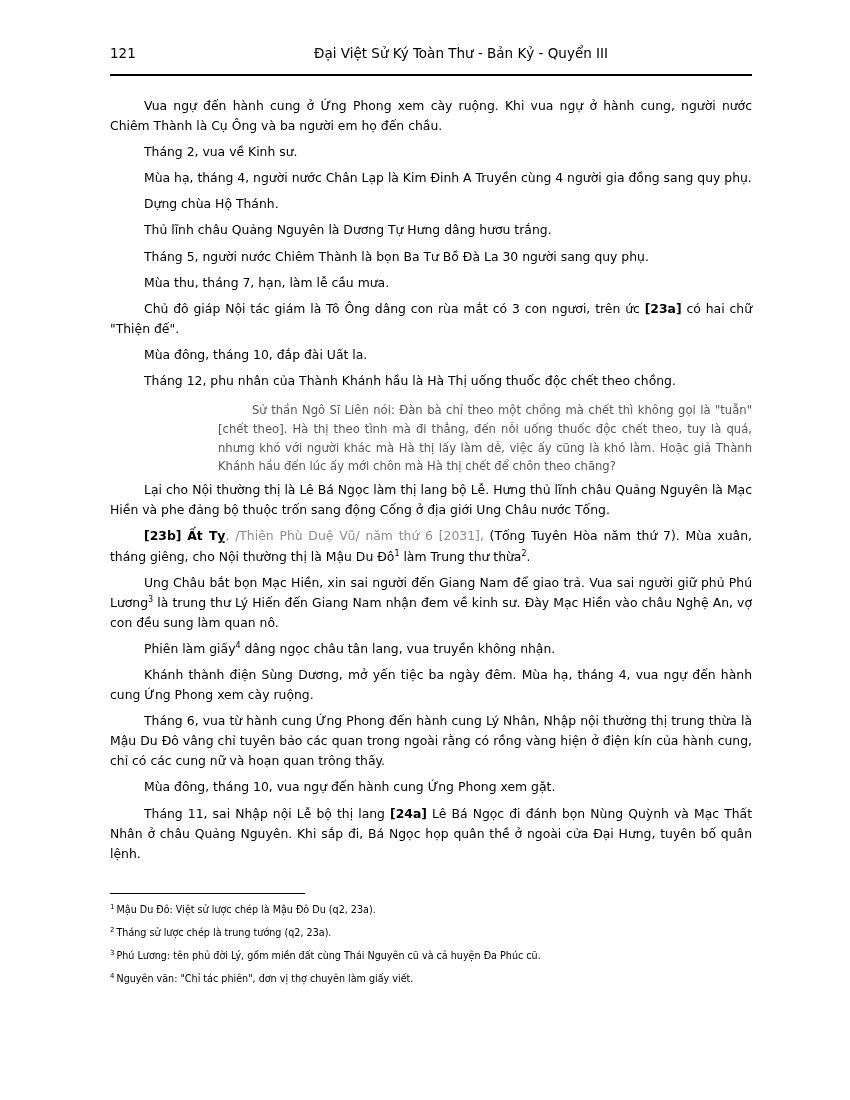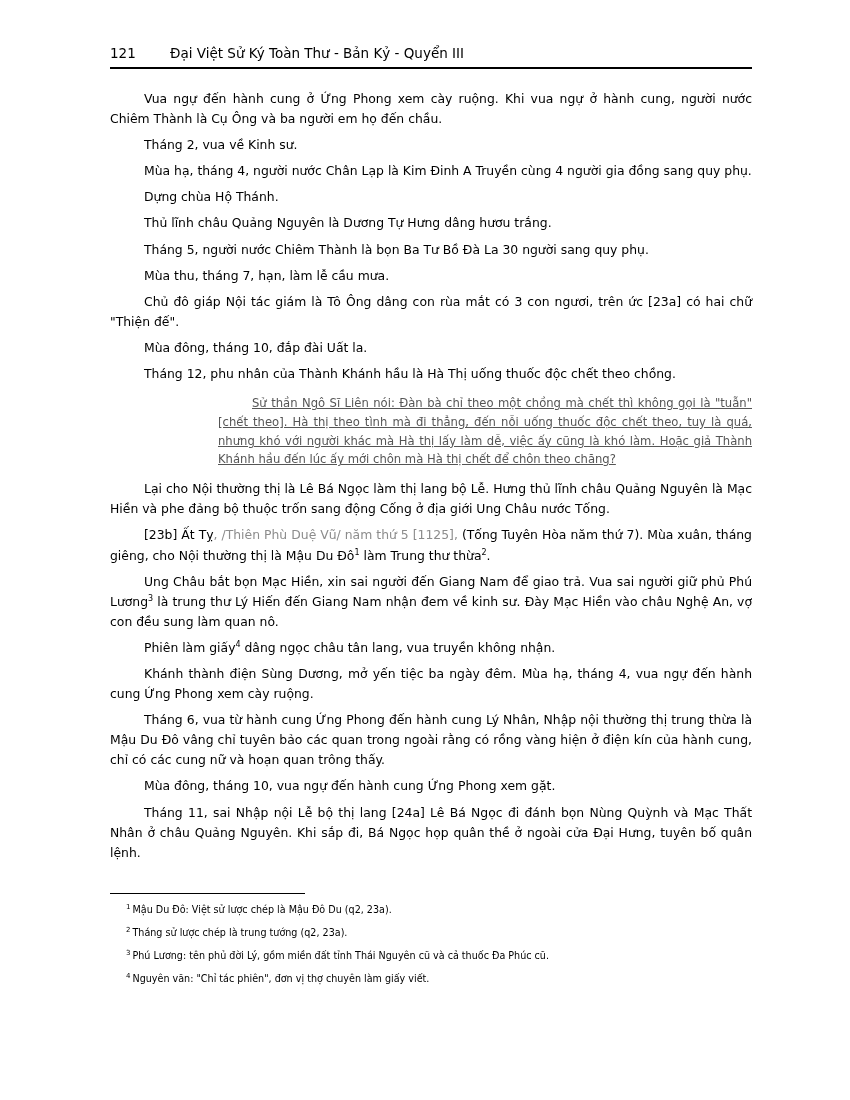--- a/index.html
+++ b/index.html
@@ -17,60 +17,59 @@
     position: relative;
     width: 850px;
     height: 1100px;
     box-sizing: border-box;
     padding: 45px 98px 0 110px;
   }
   .header {
     display: flex;
     align-items: baseline;
     font-size: 13.5px;
-    padding-bottom: 6px;
+    padding-bottom: 13px;
   }
   .header-page-number {
     width: 120px;
     font-size: 13.5px;
   }
   .header-title {
     flex: 1;
-    text-align: left;
+    text-align: center;
     font-size: 13.5px;
     margin-left: -60px;
   }
   .header-rule {
     border-bottom: 2px solid #000;
     margin-bottom: 20px;
   }
   .body-text p {
     margin: 0 0 6px 0;
     font-size: 12.4px;
     line-height: 1.62;
     text-align: justify;
     text-indent: 34px;
   }
   .quote {
-    margin: 10px 0 10px 108px;
+    margin: 10px 0 4px 108px;
     font-size: 11.6px;
     line-height: 1.62;
     text-align: justify;
     color: #555555;
-    text-decoration: underline;
   }
   .quote p {
     margin: 0;
     text-indent: 34px;
     font-size: 11.6px;
     color: #555555;
     text-align: justify;
   }
   b, .bold {
-    font-weight: normal;
+    font-weight: bold;
   }
   .gray {
     color: #8c8c8c;
   }
   sup {
     font-size: 8px;
     vertical-align: super;
     line-height: 0;
   }
   .footnote-area {
@@ -80,21 +79,21 @@
     top: 893px;
   }
   .footnote-rule {
     width: 195px;
     border-top: 1.2px solid #000;
     margin-bottom: 9px;
   }
   .footnote {
     font-size: 9.6px;
     line-height: 1.45;
-    margin: 0 0 9px 16px;
+    margin: 0 0 9px 0;
     text-align: left;
   }
   .footnote sup {
     font-size: 7px;
     margin-right: 2px;
   }
 </style>
 </head>
 <body>
 
@@ -120,35 +119,35 @@
 
     <p>Mùa đông, tháng 10, đắp đài Uất la.</p>
     <p>Tháng 12, phu nhân của Thành Khánh hầu là Hà Thị uống thuốc độc chết theo chồng.</p>
 
     <div class="quote">
       <p>Sử thần Ngô Sĩ Liên nói: Đàn bà chỉ theo một chồng mà chết thì không gọi là "tuẫn" [chết theo]. Hà thị theo tình mà đi thẳng, đến nỗi uống thuốc độc chết theo, tuy là quá, nhưng khó với người khác mà Hà thị lấy làm dễ, việc ấy cũng là khó làm. Hoặc giả Thành Khánh hầu đến lúc ấy mới chôn mà Hà thị chết để chôn theo chăng?</p>
     </div>
 
     <p>Lại cho Nội thường thị là Lê Bá Ngọc làm thị lang bộ Lễ. Hưng thủ lĩnh  châu Quảng Nguyên là Mạc Hiền và phe đảng bộ thuộc trốn sang động Cống ở địa giới Ung Châu nước Tống.</p>
 
-    <p><b>[23b]</b> <b>Ất Tỵ</b><span class="gray">, /Thiên Phù Duệ Vũ/ năm thứ 5 [1125], </span><span>(Tống Tuyên Hòa năm thứ 7). Mùa xuân, tháng giêng, cho Nội thường thị là Mậu Du Đô</span><sup>1</sup><span> làm Trung thư thừa</span><sup>2</sup><span>.</span></p>
+    <p><b>[23b]</b> <b>Ất Tỵ</b><span class="gray">, /Thiên Phù Duệ Vũ/ năm thứ 6 [2031], </span><span>(Tống Tuyên Hòa năm thứ 7). Mùa xuân, tháng giêng, cho Nội thường thị là Mậu Du Đô</span><sup>1</sup><span> làm Trung thư thừa</span><sup>2</sup><span>.</span></p>
 
     <p><span>Ung Châu bắt bọn Mạc Hiền, xin sai người đến Giang Nam để giao trả. Vua sai người giữ phủ Phú Lương</span><sup>3</sup><span> là trung thư Lý Hiến đến Giang Nam nhận đem về kinh sư. Đày Mạc Hiền vào châu Nghệ An, vợ con đều sung làm quan nô.</span></p>
 
     <p><span>Phiên làm giấy</span><sup>4</sup><span> dâng ngọc châu tân lang, vua truyền không nhận.</span></p>
 
     <p>Khánh thành điện Sùng Dương, mở yến tiệc ba ngày đêm. Mùa hạ, tháng 4, vua ngự đến hành cung Ứng Phong xem cày ruộng.</p>
     <p>Tháng 6, vua từ hành cung Ứng Phong đến hành cung Lý Nhân, Nhập nội thường thị trung thừa là Mậu Du Đô vâng chỉ tuyên bảo các quan trong ngoài rằng có rồng vàng hiện ở điện kín của hành cung, chỉ có các cung nữ và hoạn quan trông thấy.</p>
     <p>Mùa đông, tháng 10, vua ngự đến hành cung Ứng Phong xem gặt.</p>
 
     <p><span>Tháng 11, sai Nhập nội Lễ bộ thị lang </span><b>[24a]</b><span> Lê Bá Ngọc đi đánh bọn Nùng Quỳnh và Mạc Thất Nhân ở châu Quảng Nguyên. Khi sắp đi, Bá Ngọc họp quân thề ở ngoài cửa Đại Hưng, tuyên bố quân lệnh.</span></p>
 
   </div>
 
   <div class="footnote-area">
     <div class="footnote-rule"></div>
     <p class="footnote"><sup>1</sup><span>Mậu Du Đô: Việt sử lược chép là Mậu Đô Du (q2, 23a).</span></p>
     <p class="footnote"><sup>2</sup><span>Tháng sử lược chép là trung tướng (q2, 23a).</span></p>
-    <p class="footnote"><sup>3</sup><span>Phú Lương: tên phủ đời Lý, gồm miền đất tỉnh Thái Nguyên cũ và cả thuốc Đa Phúc cũ.</span></p>
+    <p class="footnote"><sup>3</sup><span>Phú Lương: tên phủ đời Lý, gồm miền đất cùng Thái Nguyên cũ và cả huyện Đa Phúc cũ.</span></p>
     <p class="footnote"><sup>4</sup><span>Nguyên văn: "Chỉ tác phiên", đơn vị thợ chuyên làm giấy viết.</span></p>
   </div>
 
 </div>
 
 </body></html>

